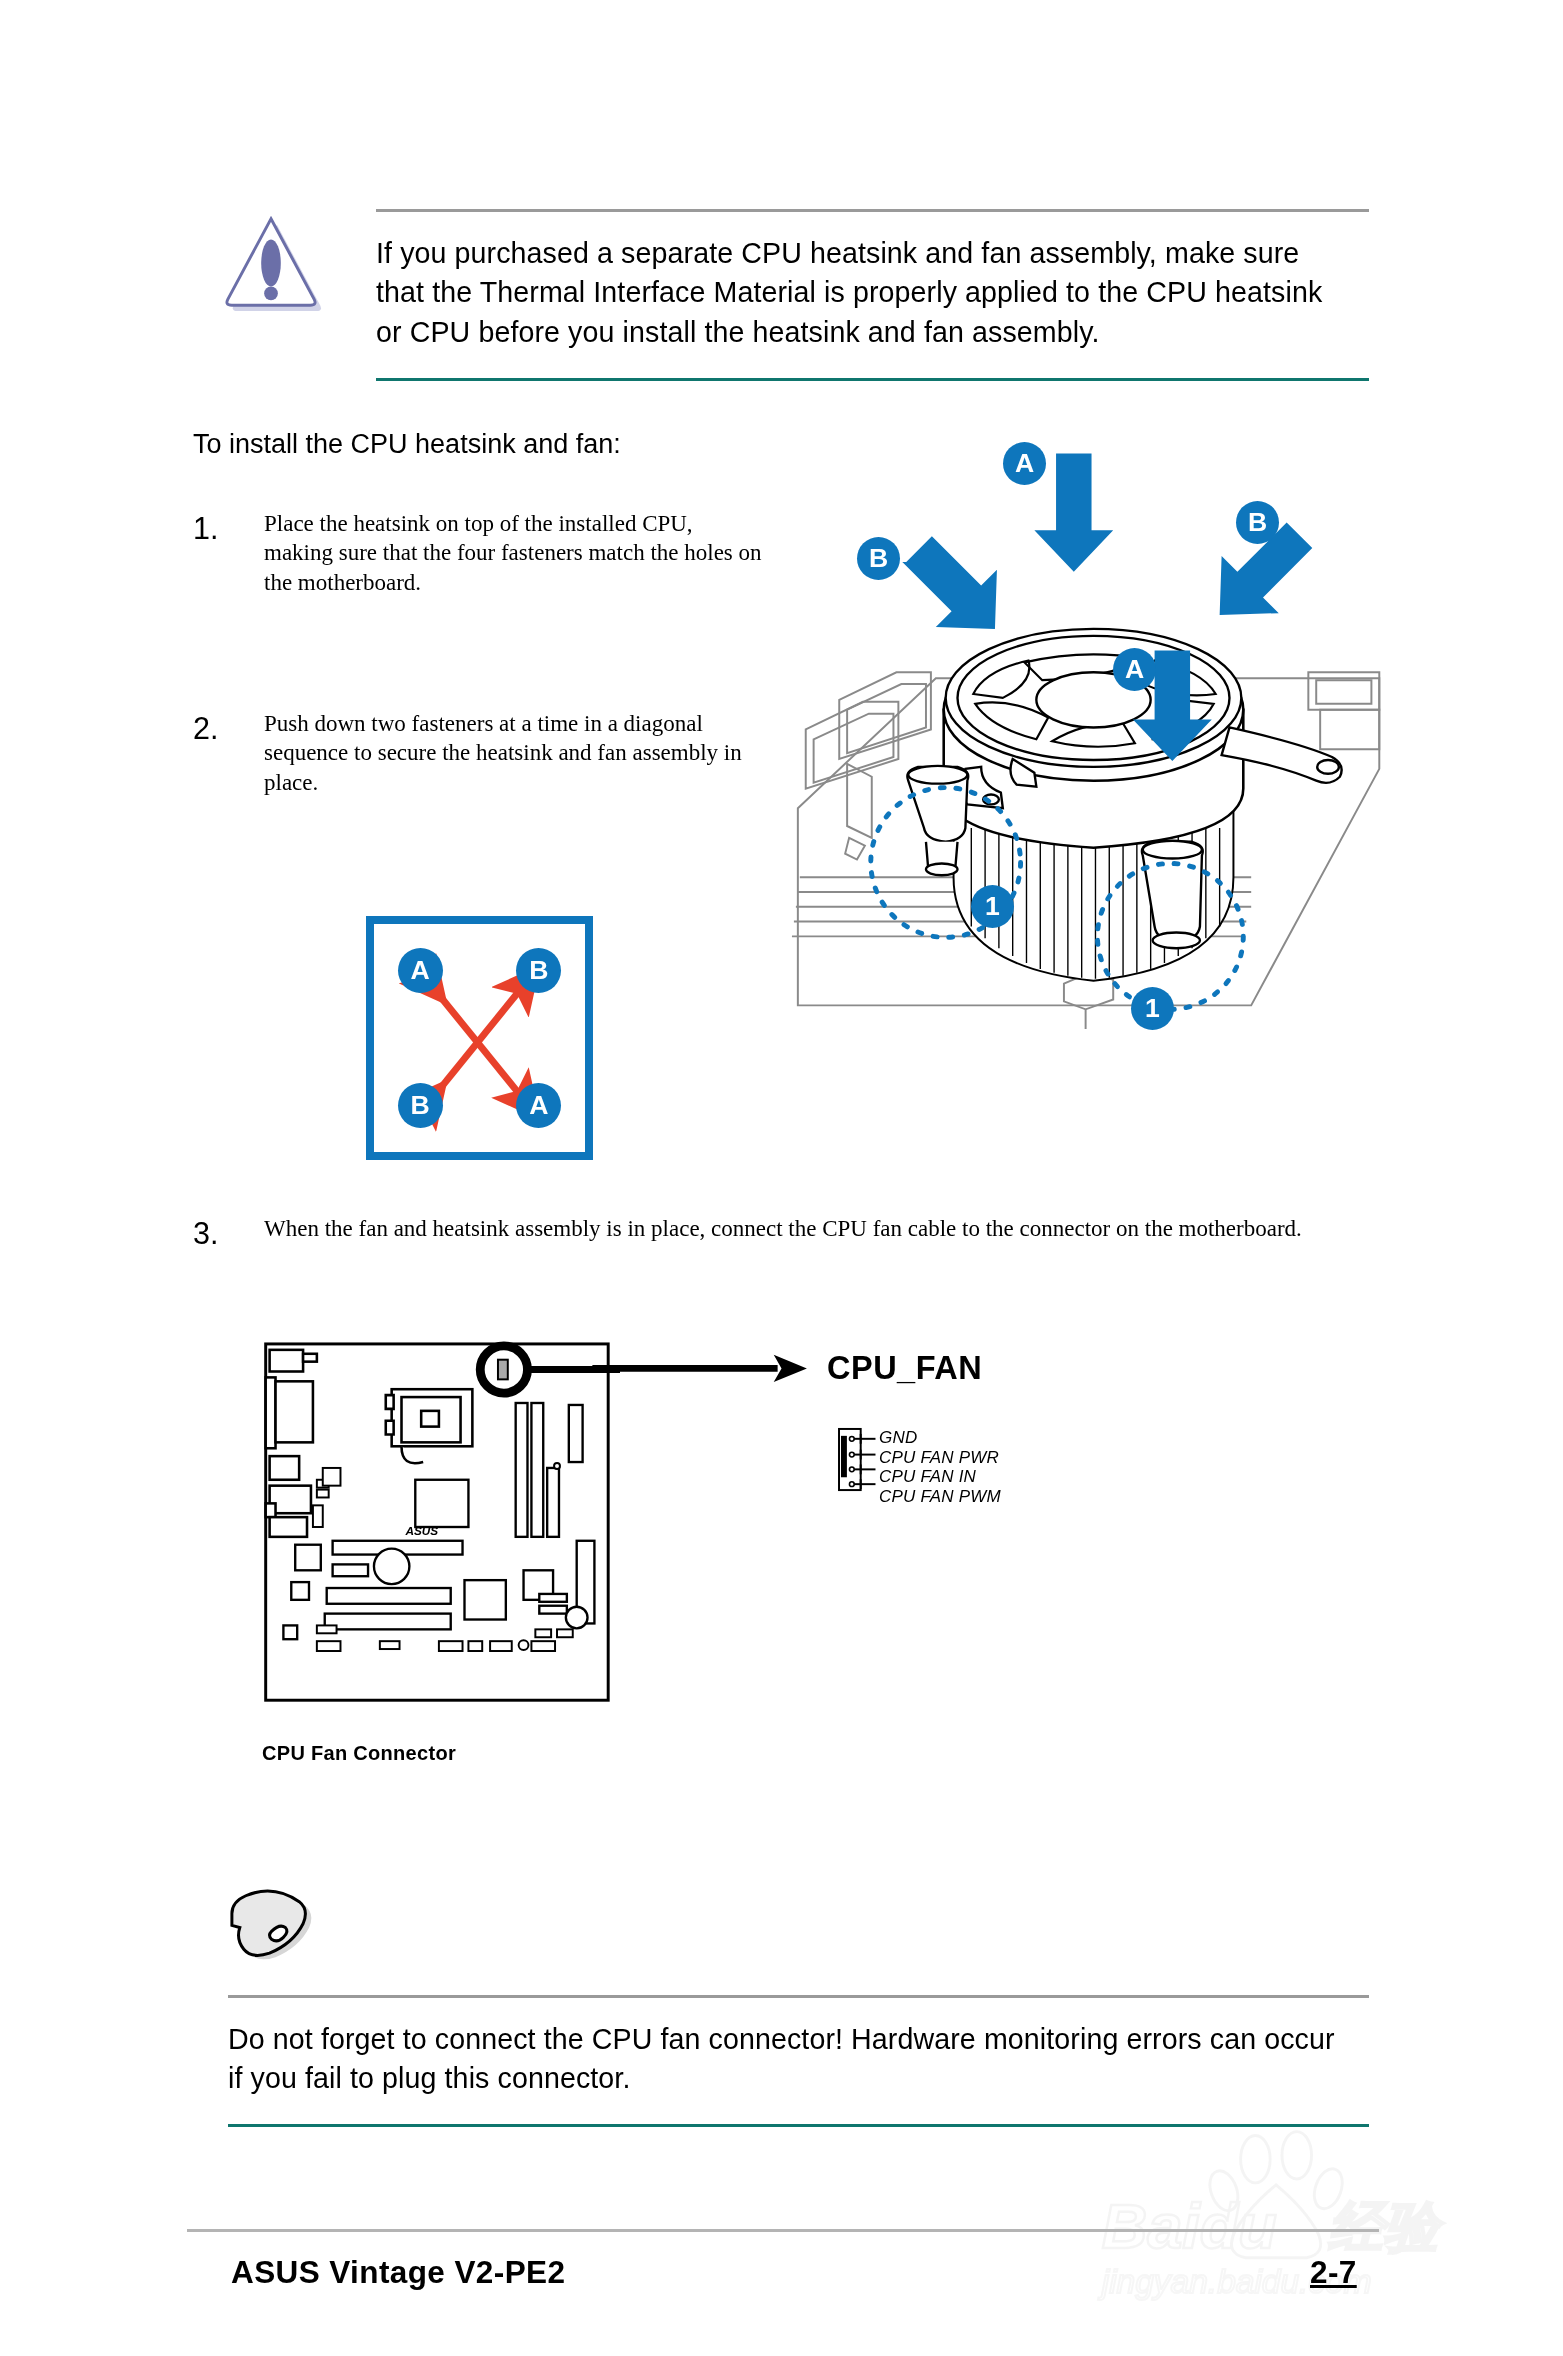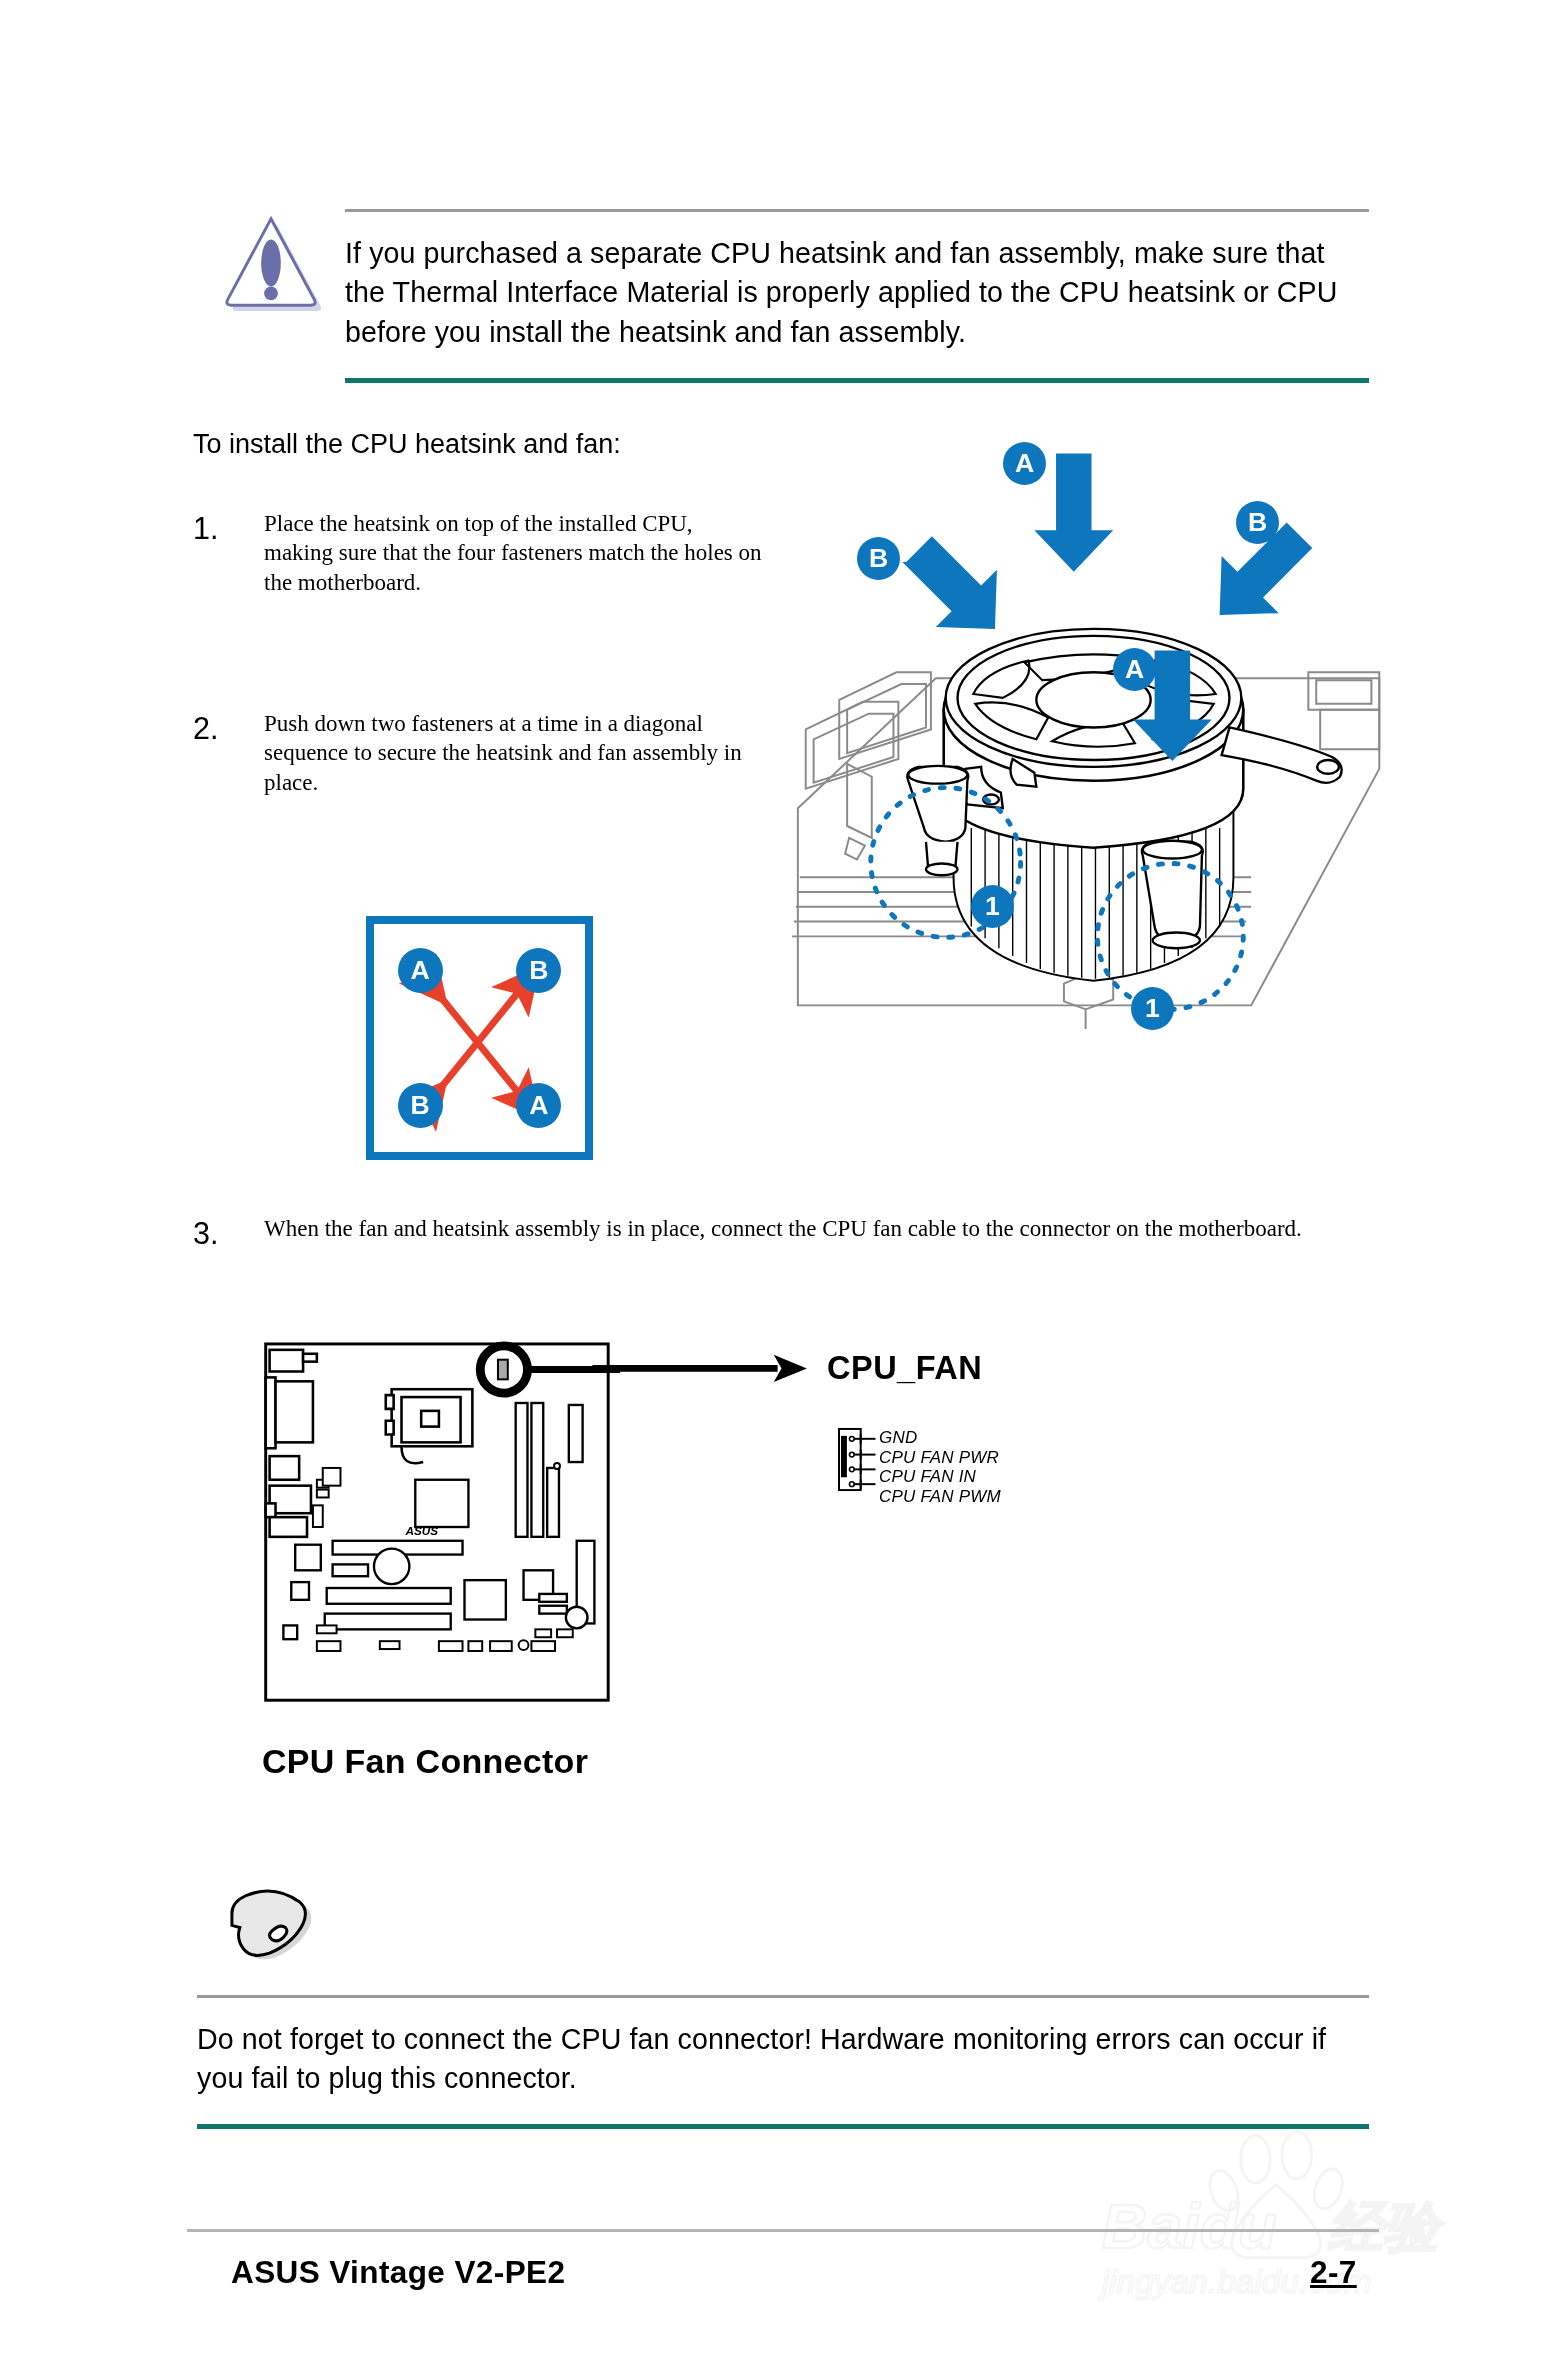--- a/index.html
+++ b/index.html
@@ -28,22 +28,23 @@
   .note-icon-col {
     width: 148px;
     flex: 0 0 148px;
     display: flex;
     align-items: center;
     justify-content: center;
   }
   .note-body {
     flex: 1 1 auto;
     border-top: 3px solid #9a9a9a;
-    border-bottom: 5px solid #0f766e;
+    border-bottom: 3px solid #0f766e;
     padding: 21.7px 0 25.6px 0;
+    margin-left: 31px;
   }
   .note-text {
     font-size: 28.6px;
     line-height: 1.38;
     color: #000;
     letter-spacing: 0.1px;
     padding-right: 29.6px;
   }
 
   
@@ -114,21 +115,21 @@
   .pin-list {
     position: absolute;
     font-size: 17px;
     line-height: 1.16;
     letter-spacing: 0.2px;
     font-style: italic;
   }
 
   .caption-bold {
     position: absolute;
-    font-size: 34px;
+    font-size: 20px;
     font-weight: bold;
     letter-spacing: 0.3px;
   }
 
   
   .footer-rule {
     position: absolute;
     height: 3px;
     background: #b4b4b4;
   }

